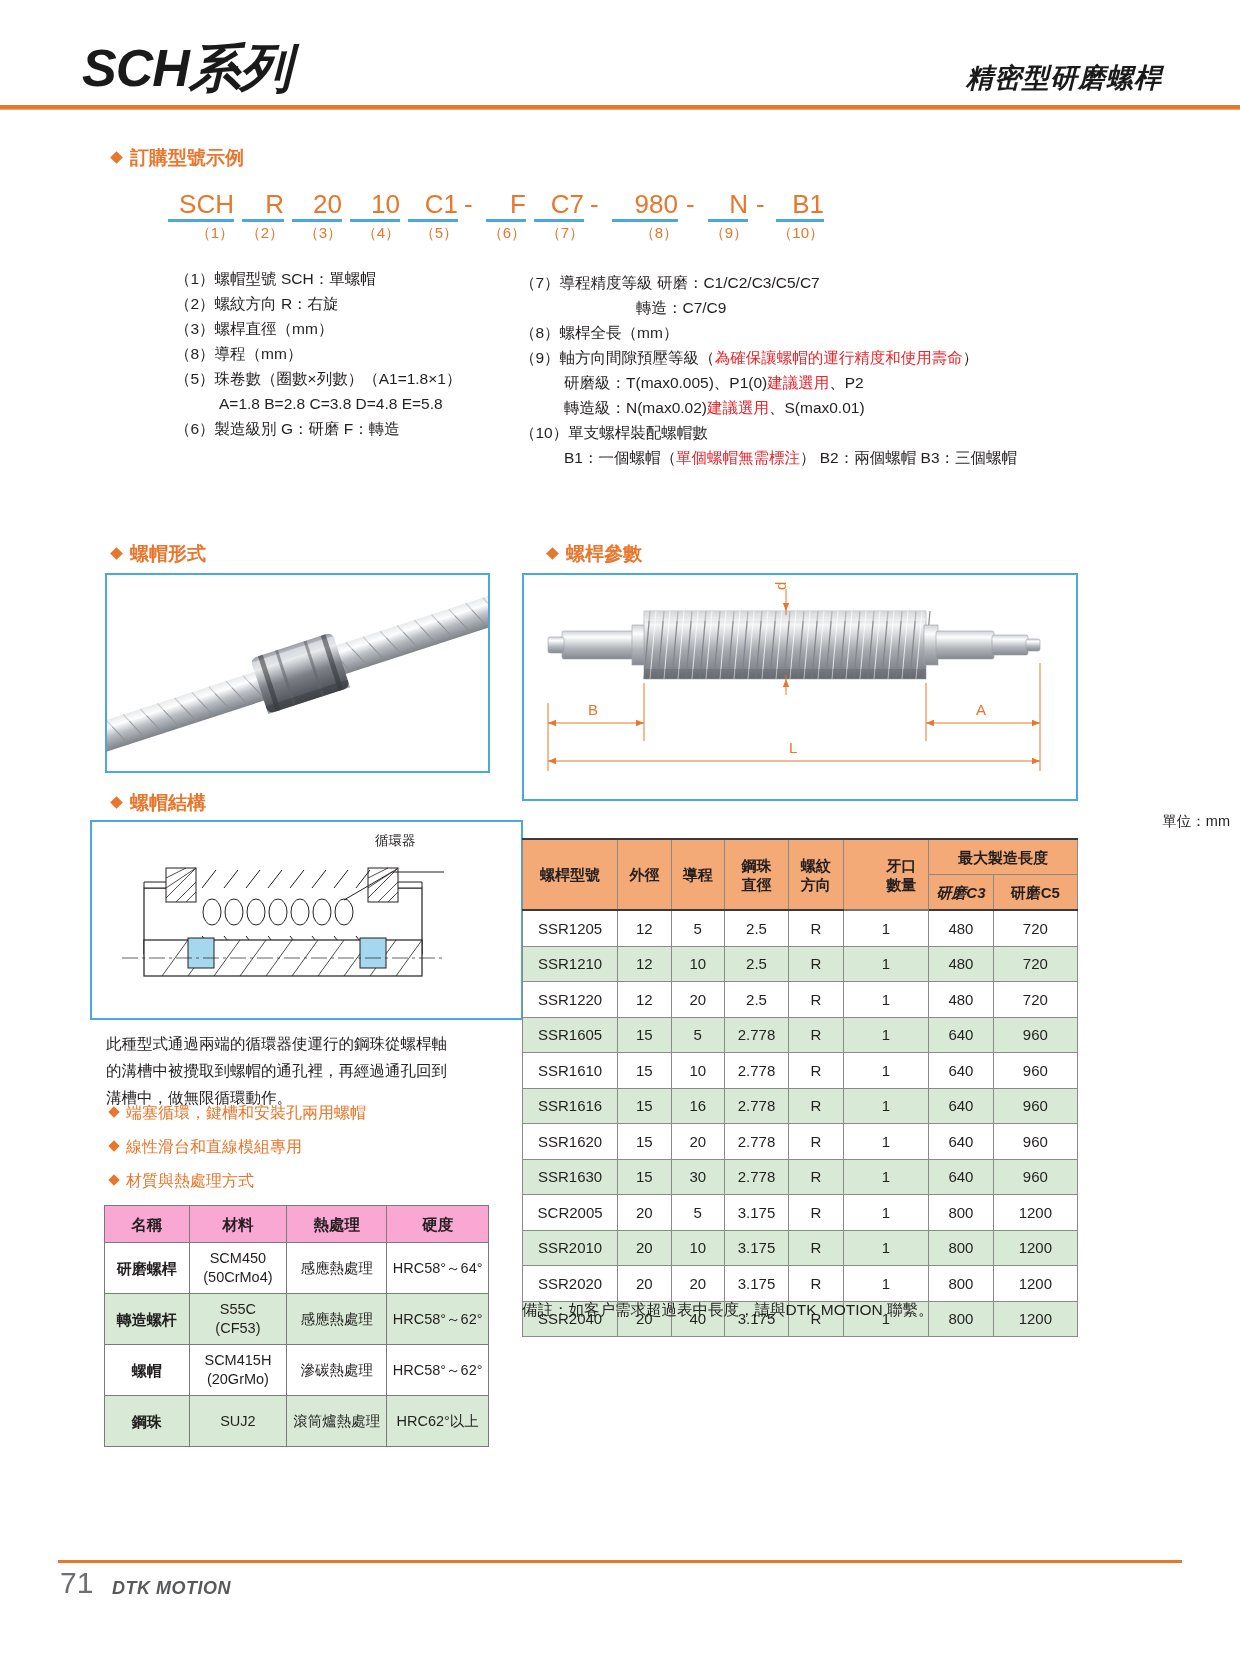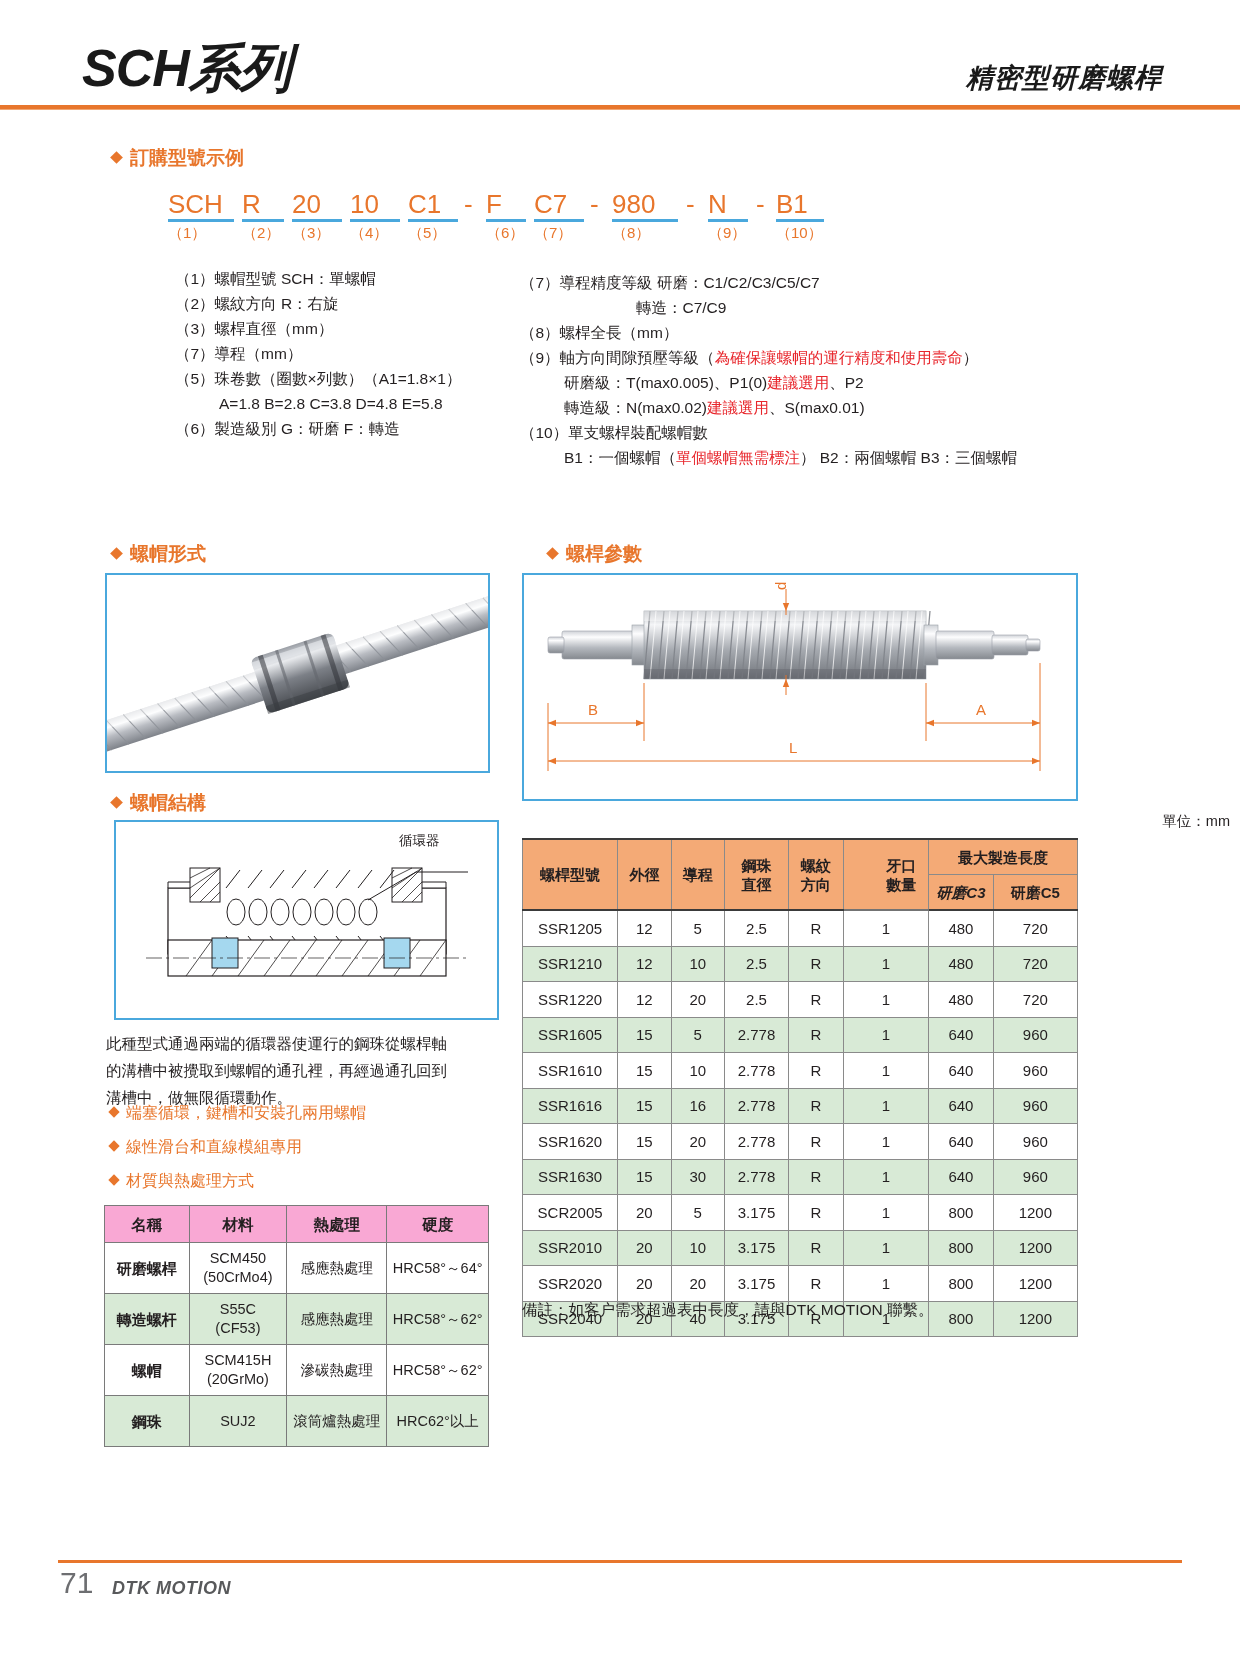--- a/index.html
+++ b/index.html
@@ -43,21 +43,21 @@
   }
   .sec-head .dia{
     display:inline-block;width:9px;height:9px;
     background:#e8762c;transform:rotate(45deg);
     margin-right:9px;position:relative;top:-2px;
   }
 
   
   .code-row{position:absolute;left:168px;top:190px;width:640px;height:56px;}
   .code-seg{
-    position:absolute;text-align:left;
+    position:absolute;text-align:right;
     font-size:26px;color:#e8762c;font-weight:normal;
     font-family:"Liberation Sans","DejaVu Sans",sans-serif;
   }
   .code-seg .val{display:block;line-height:28px;}
   .code-seg .ul{display:block;height:3px;background:#4aa8dd;margin:1px 0 2px;}
   .code-seg .num{display:block;font-size:15px;color:#e8762c;line-height:18px;}
   .code-dash{
     position:absolute;font-size:26px;color:#e8762c;line-height:28px;
   }
 
@@ -223,21 +223,21 @@
       <span class="val">B1</span>
       <span class="ul"></span>
       <span class="num">（10）</span>
     </div>
   </div>
 
   <div class="legend" style="left:175px;top:266px;">
     <span class="ln">（1）螺帽型號  SCH：單螺帽</span>
     <span class="ln">（2）螺紋方向  R：右旋</span>
     <span class="ln">（3）螺桿直徑（mm）</span>
-    <span class="ln">（7）導程（mm）</span>
+    <span class="ln">（8）導程（mm）</span>
     <span class="ln">（5）珠卷數（圈數×列數）（A1=1.8×1）</span>
     <span class="ln ind2">A=1.8  B=2.8  C=3.8  D=4.8  E=5.8</span>
     <span class="ln">（6）製造級別        G：研磨    F：轉造</span>
   </div>
 
   <div class="legend" style="left:520px;top:270px;">
     <span class="ln">（7）導程精度等級  研磨：C1/C2/C3/C5/C7</span>
     <span class="ln ind3">轉造：C7/C9</span>
     <span class="ln">（8）螺桿全長（mm）</span>
     <span class="ln"><span>（9）軸方向間隙預壓等級（</span><span class="red">為確保讓螺帽的運行精度和使用壽命</span><span>）</span></span>
@@ -284,21 +284,21 @@
         <rect x="206" y="70" width="3" height="58" fill="#62666c" opacity=".6"></rect>
         <rect x="150" y="120" width="86" height="8" fill="#3a3d42" opacity=".5"></rect>
       </g>
     </svg>
   </div>
 
   <div class="sec-head" style="left:112px;top:790px;">
     <span class="dia"></span><span>螺帽結構</span>
   </div>
 
-  <div class="frame" style="left:114px;top:820px;width:385px;height:200px;font-family:Liberation Serif, serif;">
+  <div class="frame" style="left:90px;top:820px;width:433px;height:200px;font-family:Liberation Serif, serif;">
     <svg width="381" height="196" viewBox="0 0 381 196">
       <rect x="0" y="0" width="381" height="196" fill="#ffffff"></rect>
 
       <path d="M52 66 L52 132 L330 132 L330 66 Z" fill="#ffffff" stroke="#231f20" stroke-width="1.2"></path>
 
       <path d="M52 60 L330 60 L330 66 L52 66 Z" fill="#ffffff" stroke="#231f20" stroke-width="1"></path>
 
       <g clip-path="url(#nsclip)">
         <rect x="76" y="48" width="228" height="34" fill="#ffffff"></rect>
       </g>

